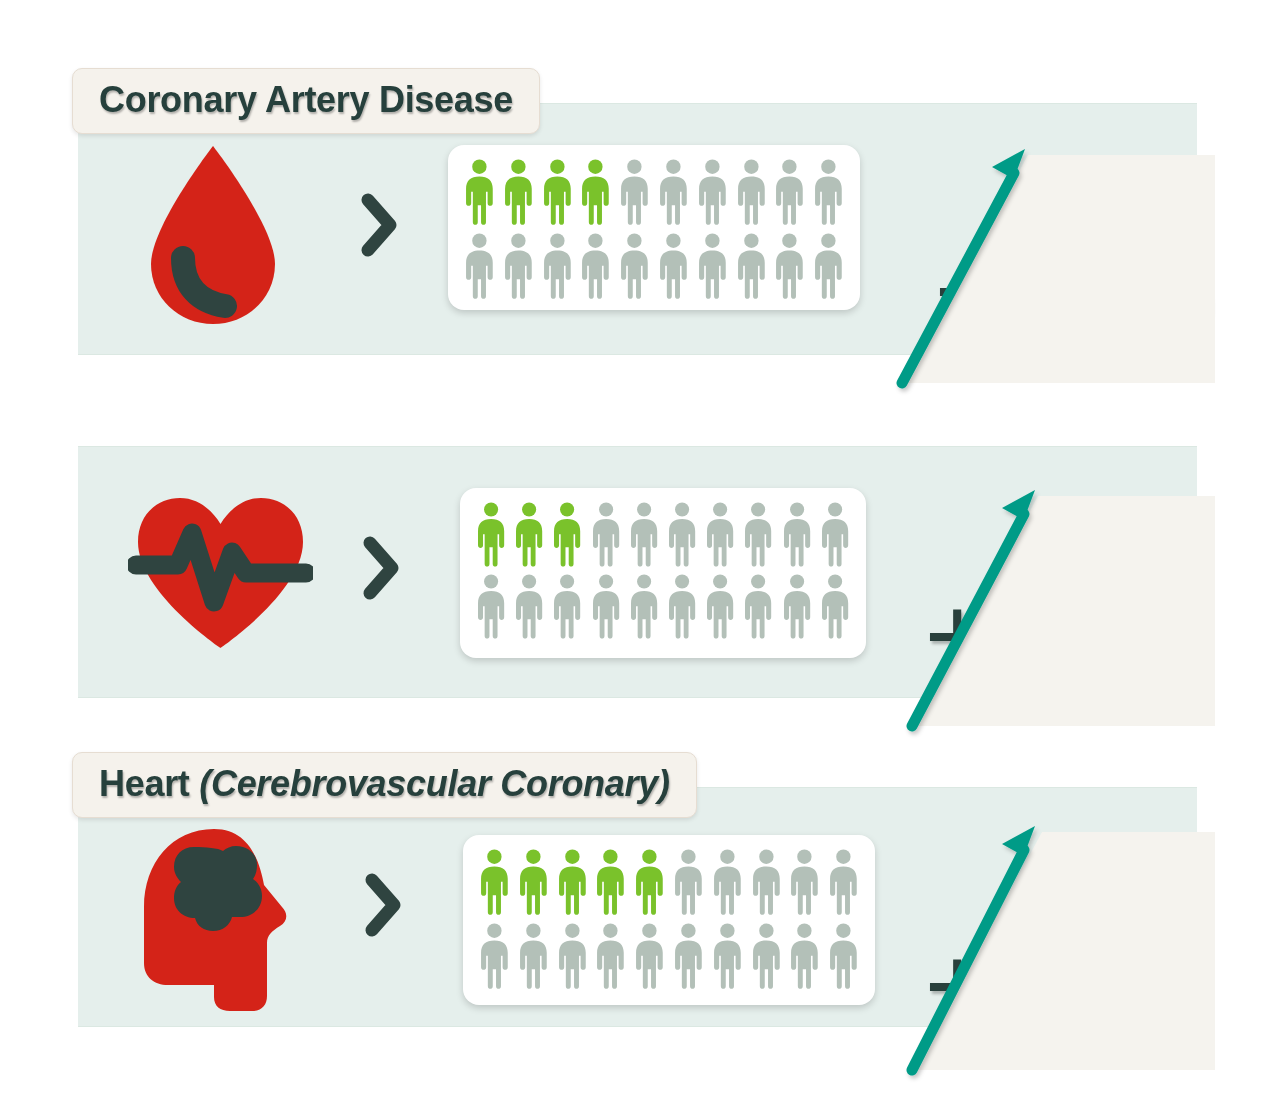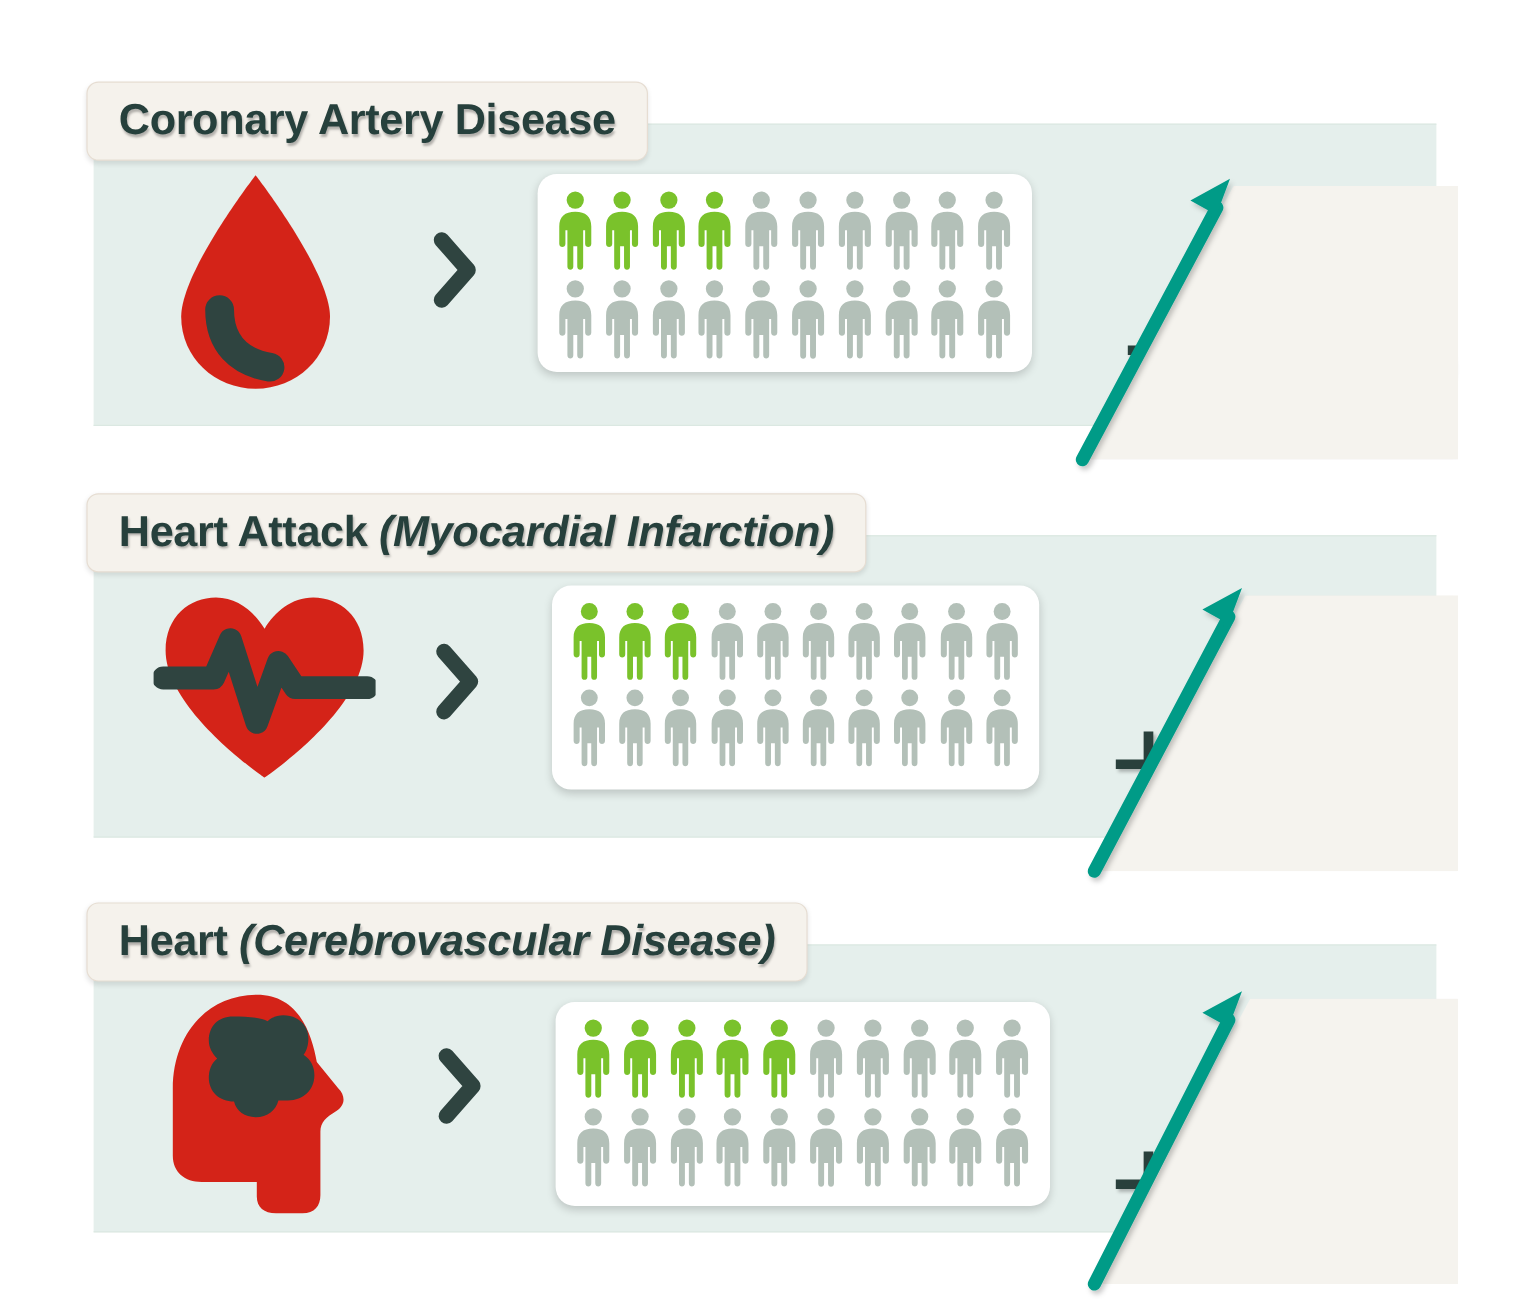--- a/index.html
+++ b/index.html
@@ -254,25 +254,20 @@
         <filter id="ash2" x="-30%" y="-30%" width="170%" height="170%">
           <feDropShadow dx="2" dy="3" stdDeviation="2" flood-color="#000" flood-opacity="0.22"></feDropShadow>
         </filter>
       </defs>
       <g filter="url(#ash2)">
         <line x1="22" y1="240" x2="134" y2="28" stroke="#009b87" stroke-width="11" stroke-linecap="round"></line>
         <path d="M 145 4 L 112 22 L 130 32 L 127 52 Z" fill="#009b87"></path>
       </g>
     </svg>
 
-    <div class="title-chip" style="top:38px;">
-      <div class="title-text">
-        <span>Heart Attack </span><span class="sub">(Myocardial Infarction)</span>
-      </div>
-    </div>
 
     <svg class="disease-icon" width="185" height="165" viewBox="0 0 185 165" style="left:128px;top:490px;transform:translateY(-348px);">
       <path d="M92.5 158 C92.5 158 10 102 10 52 C10 24 30 8 52 8 C70 8 84 20 92.5 34 C101 20 115 8 133 8 C155 8 175 24 175 52 C175 102 92.5 158 92.5 158 Z" fill="#d42318"></path>
       <path d="M8 75 L50 75 L64 43 L86 112 L104 62 L118 83 L178 83" fill="none" stroke="#2f4440" stroke-width="19" stroke-linejoin="round" stroke-linecap="round"></path>
     </svg>
 
     <svg class="chevron" width="48" height="70" viewBox="0 0 48 70" style="left:358px;top:185px;">
       <path d="M12 10 L34 35 L12 60" fill="none" stroke="#2f4440" stroke-width="13" stroke-linecap="round" stroke-linejoin="round"></path>
     </svg>
 
@@ -377,21 +372,21 @@
         </filter>
       </defs>
       <g filter="url(#ash3)">
         <line x1="22" y1="248" x2="134" y2="28" stroke="#009b87" stroke-width="11" stroke-linecap="round"></line>
         <path d="M 145 4 L 112 22 L 130 32 L 127 52 Z" fill="#009b87"></path>
       </g>
     </svg>
 
     <div class="title-chip" style="top:37px;">
       <div class="title-text">
-        <span>Heart </span><span class="sub">(Cerebrovascular Disease)</span>
+        <span>Heart </span><span class="sub">(Cerebrovascular Coronary)</span>
       </div>
     </div>
 
     <svg class="disease-icon" width="170" height="190" viewBox="0 0 170 190" style="left:136px;top:135px;">
       <path d="M78 4 C36 4 8 38 8 82 L8 138 C8 152 18 160 32 160 L78 160 L78 172 C78 181 84 186 94 186 L116 186 C126 186 131 180 131 171 L131 118 C131 110 136 106 144 101 C152 96 152 88 146 82 L128 60 C124 38 114 4 78 4 Z" fill="#d42318"></path>
       <path d="M58 22 C46 22 38 30 38 42 C38 48 41 53 45 57 C40 61 38 67 38 73 C38 85 47 93 59 93 C61 101 68 106 77 106 C87 106 94 100 96 92 L104 92 C117 92 126 83 126 71 C126 64 123 58 117 54 C120 50 121 45 121 40 C121 29 112 21 100 21 C95 21 90 23 87 26 C82 23 70 22 58 22 Z" fill="#2f4440"></path>
     </svg>
 
     <svg class="chevron" width="48" height="70" viewBox="0 0 48 70" style="left:360px;top:180px;">
       <path d="M12 10 L34 35 L12 60" fill="none" stroke="#2f4440" stroke-width="13" stroke-linecap="round" stroke-linejoin="round"></path>

